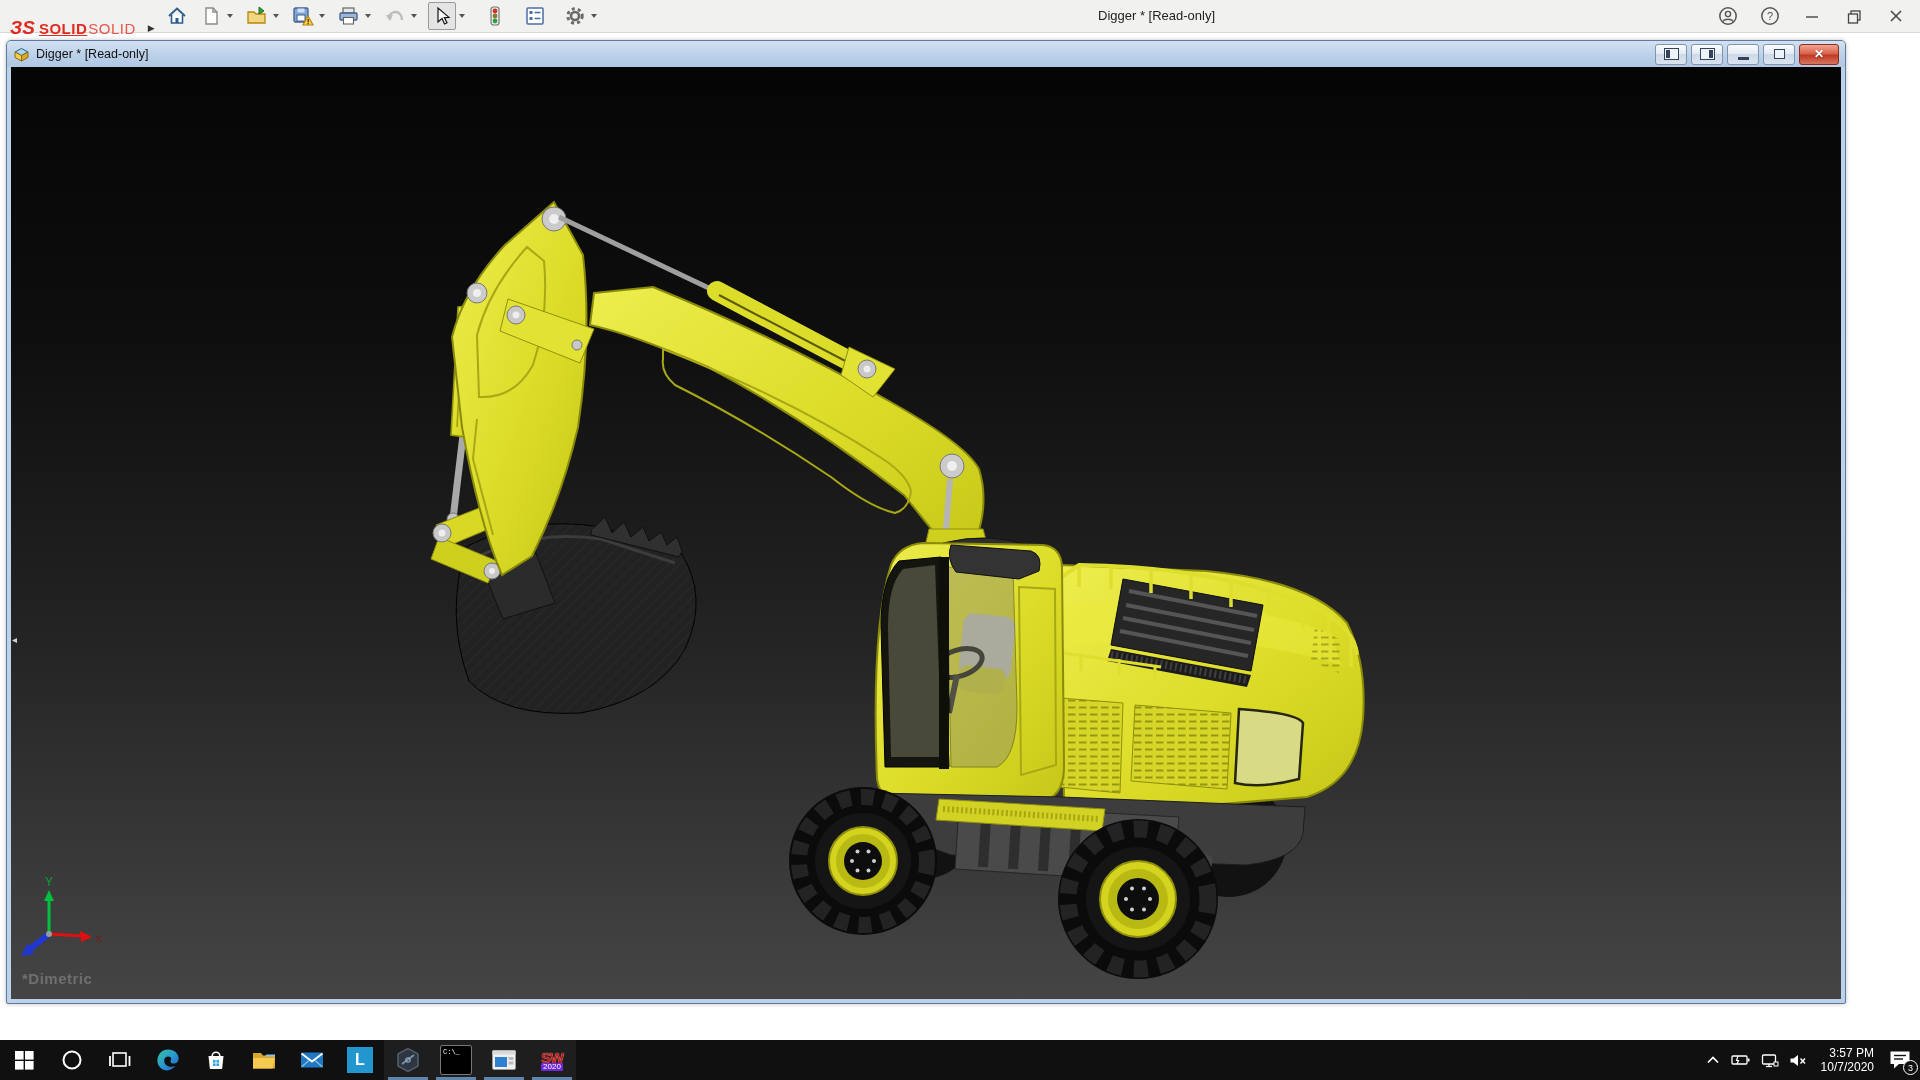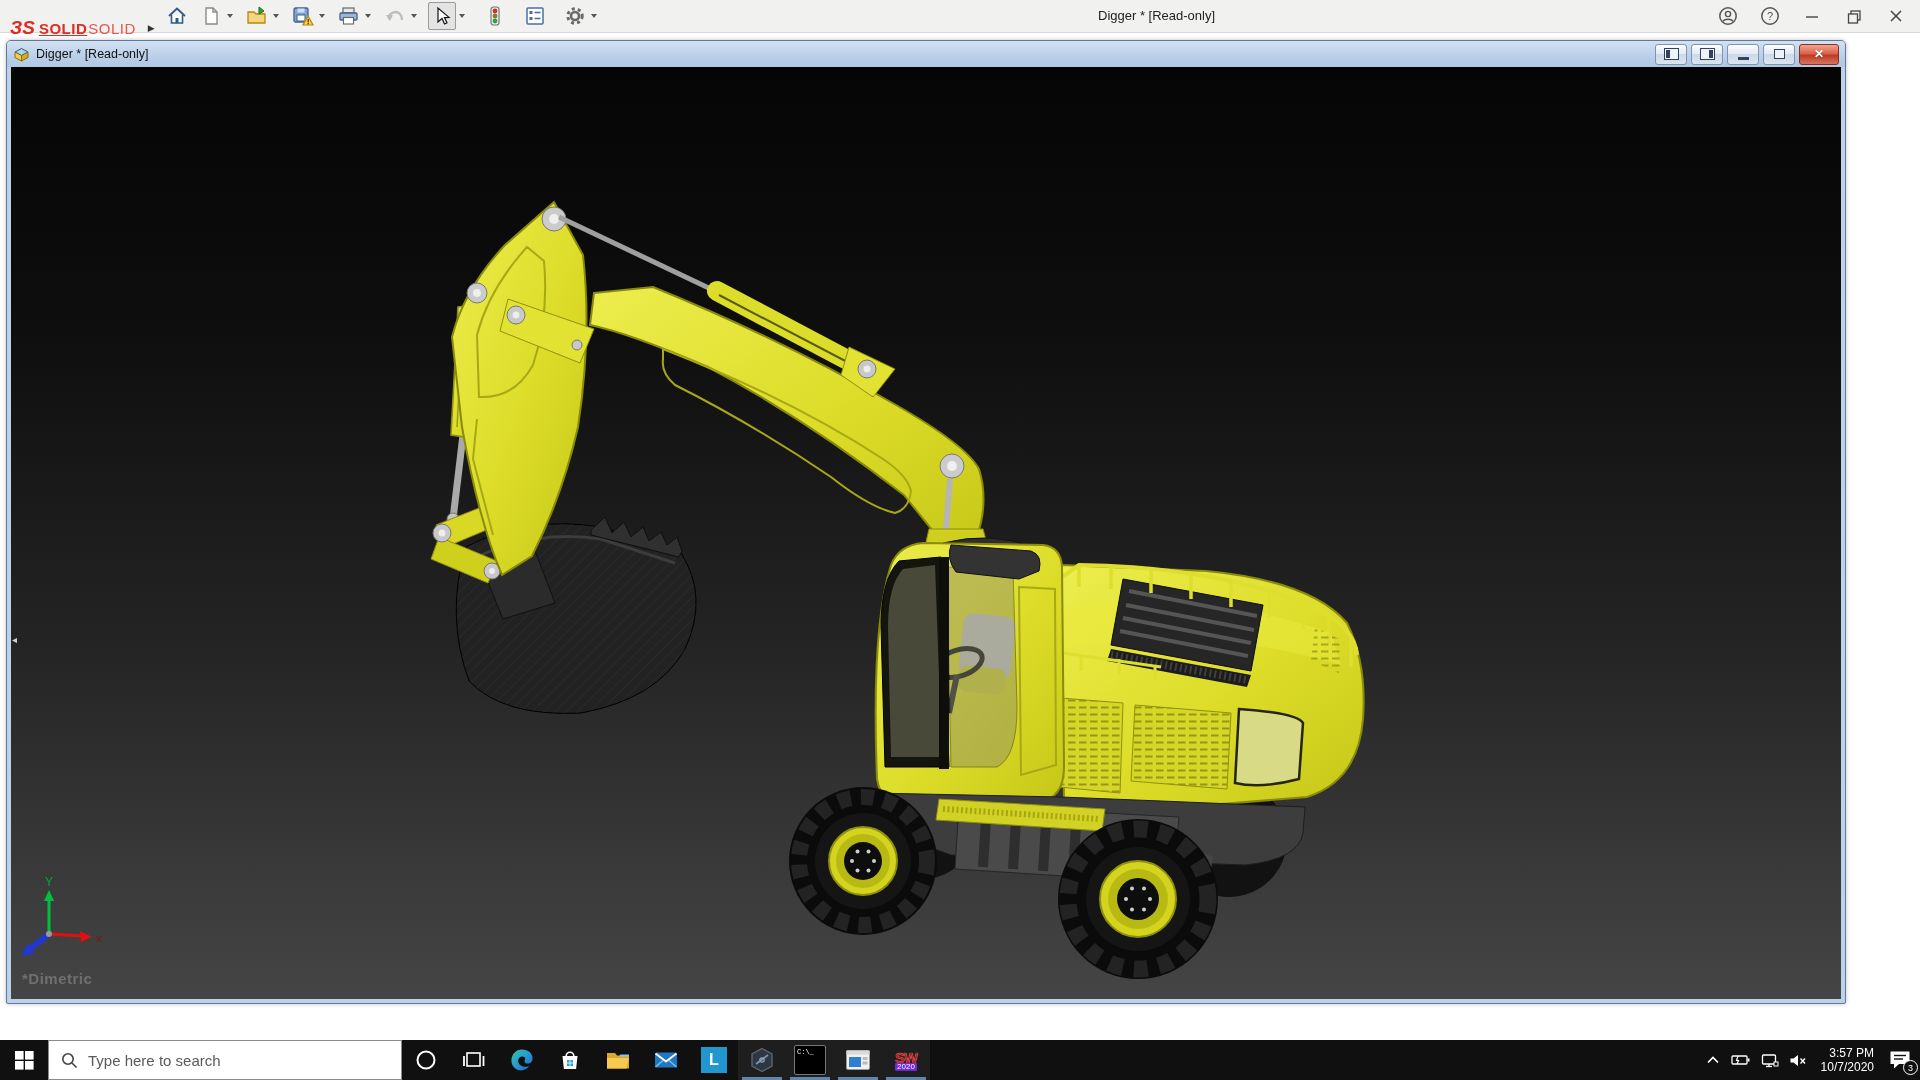--- a/index.html
+++ b/index.html
@@ -439,27 +439,20 @@
 
 <div class="taskbar">
   <div class="start">
     <svg width="19" height="19" viewBox="0 0 19 19">
       <rect x="0" y="0" width="8.6" height="8.6" fill="#fff"></rect>
         <rect x="10" y="0" width="8.6" height="8.6" fill="#fff"></rect>
       <rect x="0" y="10" width="8.6" height="8.6" fill="#fff"></rect>
         <rect x="10" y="10" width="8.6" height="8.6" fill="#fff"></rect>
     </svg>
   </div>
-  <div class="search">
-    <svg width="17" height="17" viewBox="0 0 17 17">
-      <circle cx="7" cy="7" r="5.2" fill="none" stroke="#444" stroke-width="1.6"></circle>
-      <line x1="11" y1="11" x2="15.5" y2="15.5" stroke="#444" stroke-width="1.6"></line>
-    </svg>
-    <input type="text" placeholder="Type here to search" style="">
-  </div>
 
   <div class="tk">
     <svg width="22" height="22" viewBox="0 0 22 22">
       <circle cx="11" cy="11" r="8.5" fill="none" stroke="#fff" stroke-width="2"></circle>
     </svg>
   </div>
   <div class="tk">
     <svg width="22" height="20" viewBox="0 0 22 20">
       <rect x="4" y="3" width="13" height="13" fill="none" stroke="#fff" stroke-width="1.6"></rect>
       <line x1="1" y1="6" x2="1" y2="16" stroke="#fff" stroke-width="1.8"></line>

